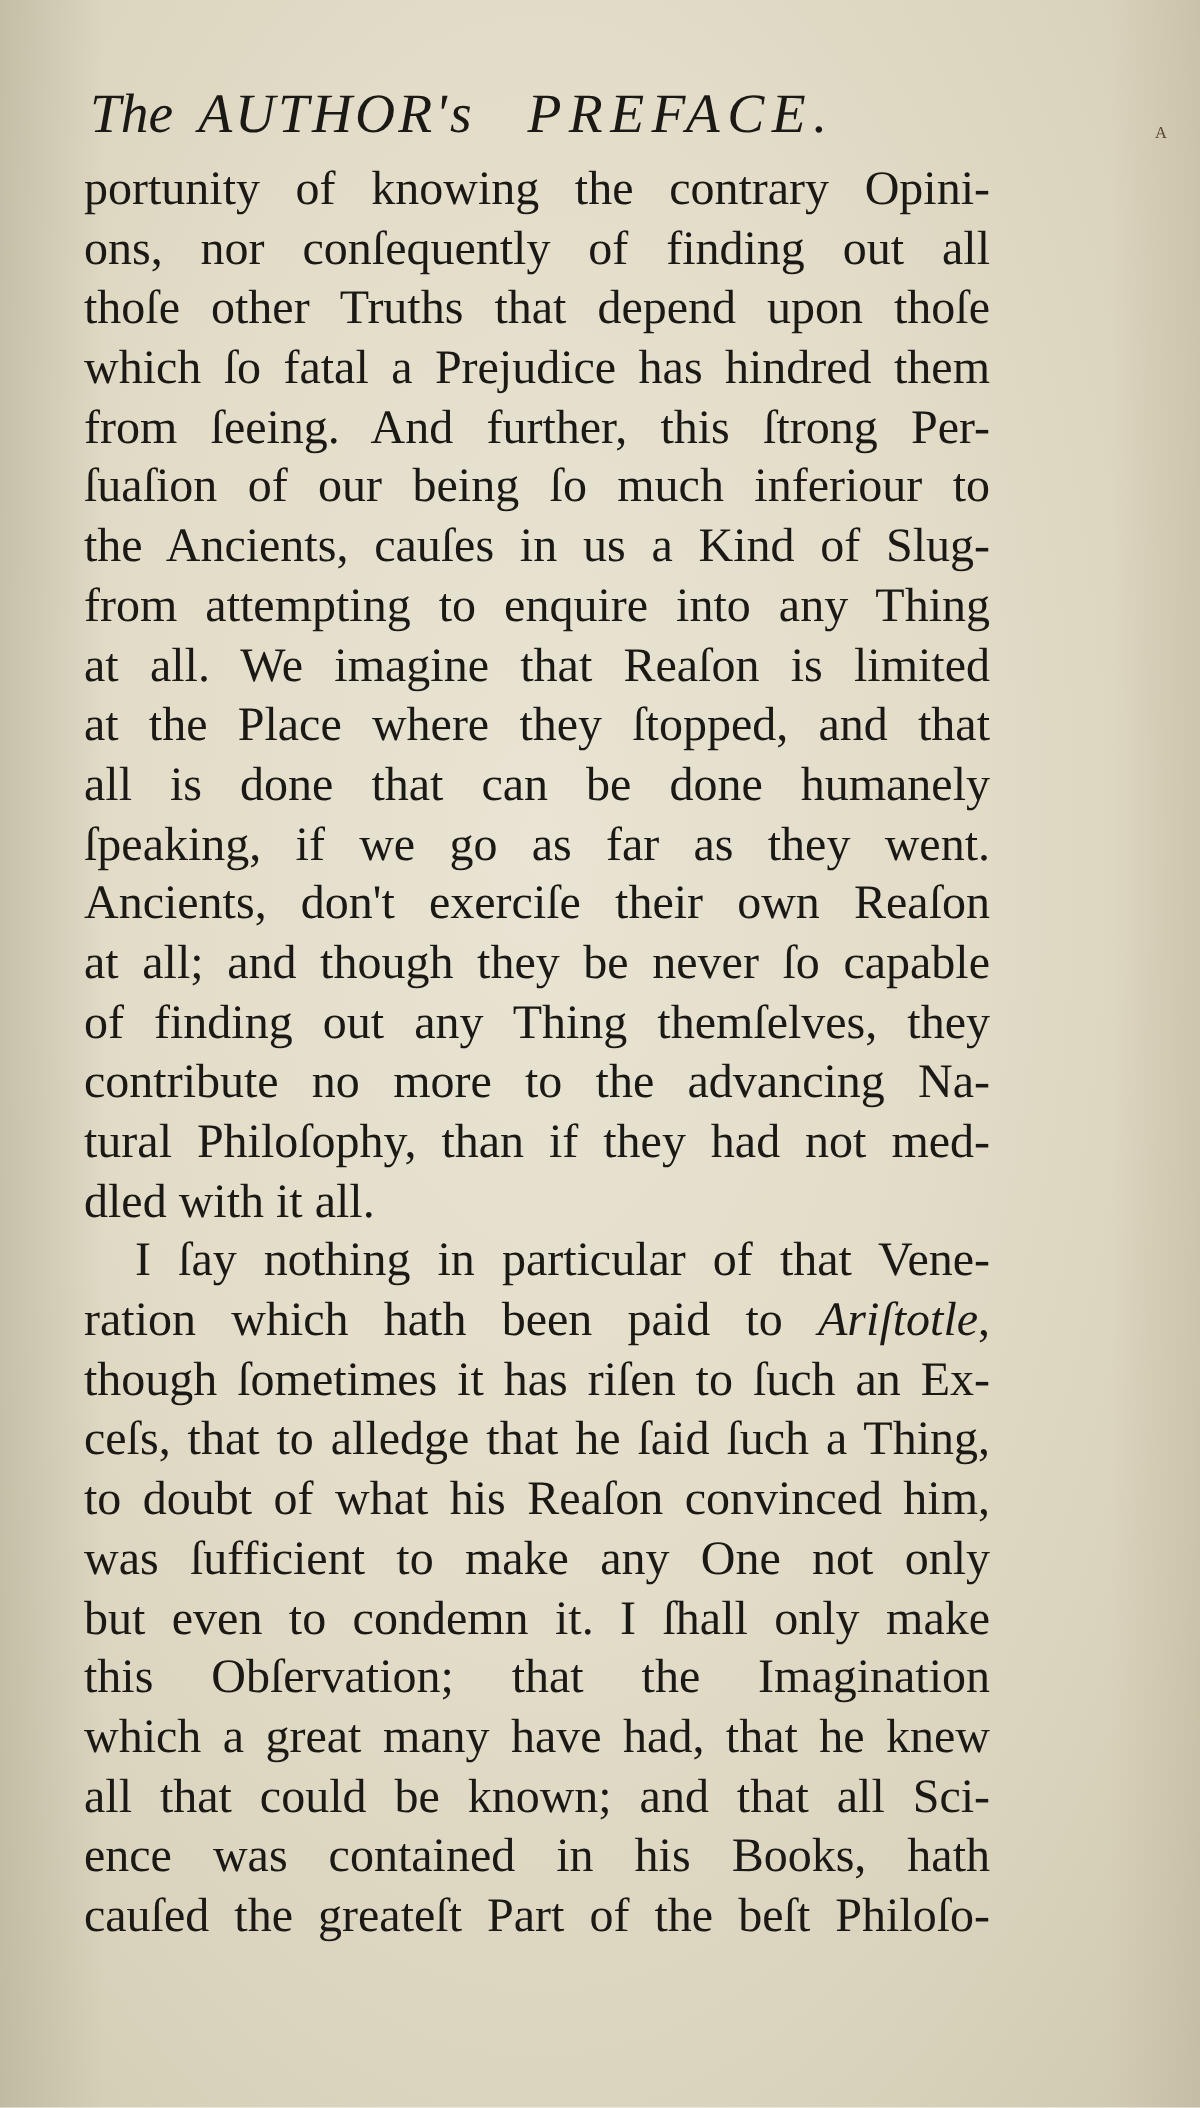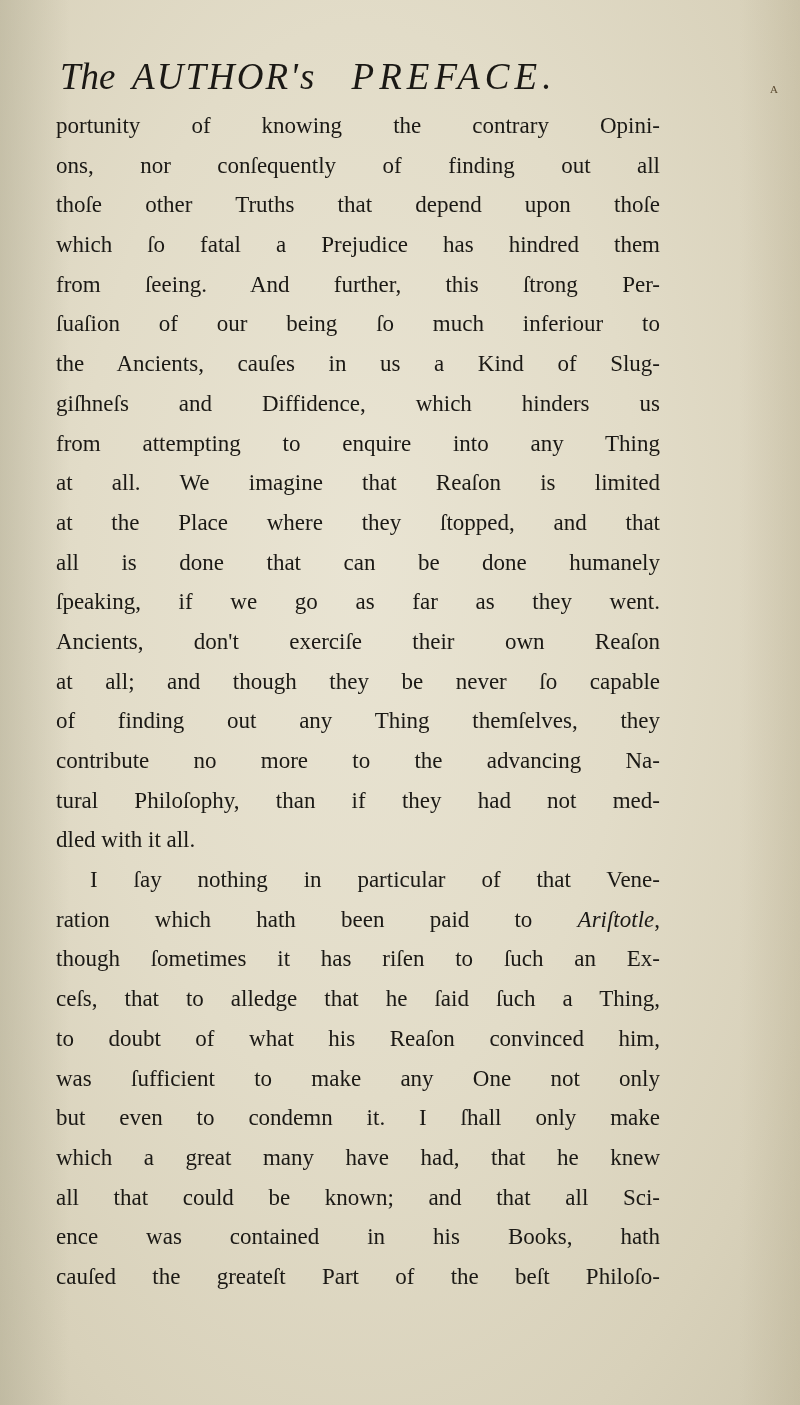--- a/index.html
+++ b/index.html
@@ -57,21 +57,21 @@
     color: #5b4a30;
   }
   .text-block {
     position: absolute;
     left: 56px;
     top: 106px;
     width: 604px;
   }
   .line {
     display: block;
-    font-size: 23px;
+    font-size: 32px;
     line-height: 39.7px;
     height: 39.7px;
     white-space: nowrap;
     text-align: justify;
     text-align-last: justify;
   }
   .line.last-para-line {
     text-align-last: left;
   }
   .line.indent {
@@ -98,21 +98,20 @@
 <div class="text-block">
 
   <div>
     <span class="line">portunity of knowing the contrary Opini-</span>
     <span class="line">ons, nor conſequently of finding out all</span>
     <span class="line">thoſe other Truths that depend upon thoſe</span>
     <span class="line">which ſo fatal a Prejudice has hindred them</span>
     <span class="line">from ſeeing. And further, this ſtrong Per-</span>
     <span class="line">ſuaſion of our being ſo much inferiour to</span>
     <span class="line">the Ancients, cauſes in us a Kind of Slug-</span>
-    <span class="line">giſhneſs and Diffidence, which hinders us</span>
     <span class="line">from attempting to enquire into any Thing</span>
     <span class="line">at all. We imagine that Reaſon is limited</span>
     <span class="line">at the Place where they ſtopped, and that</span>
     <span class="line">all is done that can be done humanely</span>
     <span class="line">ſpeaking, if we go as far as they went.</span>
     <span class="line">Ancients, don't exerciſe their own Reaſon</span>
     <span class="line">at all; and though they be never ſo capable</span>
     <span class="line">of finding out any Thing themſelves, they</span>
     <span class="line">contribute no more to the advancing Na-</span>
     <span class="line">tural Philoſophy, than if they had not med-</span>
@@ -120,20 +119,21 @@
   </div>
 
   <div>
     <span class="line indent">I ſay nothing in particular of that Vene-</span>
     <span class="line"><span>ration which hath been paid to</span> <em>Ariſtotle</em><span>,</span></span>
     <span class="line">though ſometimes it has riſen to ſuch an Ex-</span>
     <span class="line">ceſs, that to alledge that he ſaid ſuch a Thing,</span>
     <span class="line">to doubt of what his Reaſon convinced him,</span>
     <span class="line">was ſufficient to make any One not only</span>
     <span class="line">but even to condemn it. I ſhall only make</span>
+    <span class="line">this Obſervation; that the Imagination</span>
     <span class="line">which a great many have had, that he knew</span>
     <span class="line">all that could be known; and that all Sci-</span>
     <span class="line">ence was contained in his Books, hath</span>
     <span class="line">cauſed the greateſt Part of the beſt Philoſo-</span>
 
   </div>
 
 </div>
 
 </body></html>

